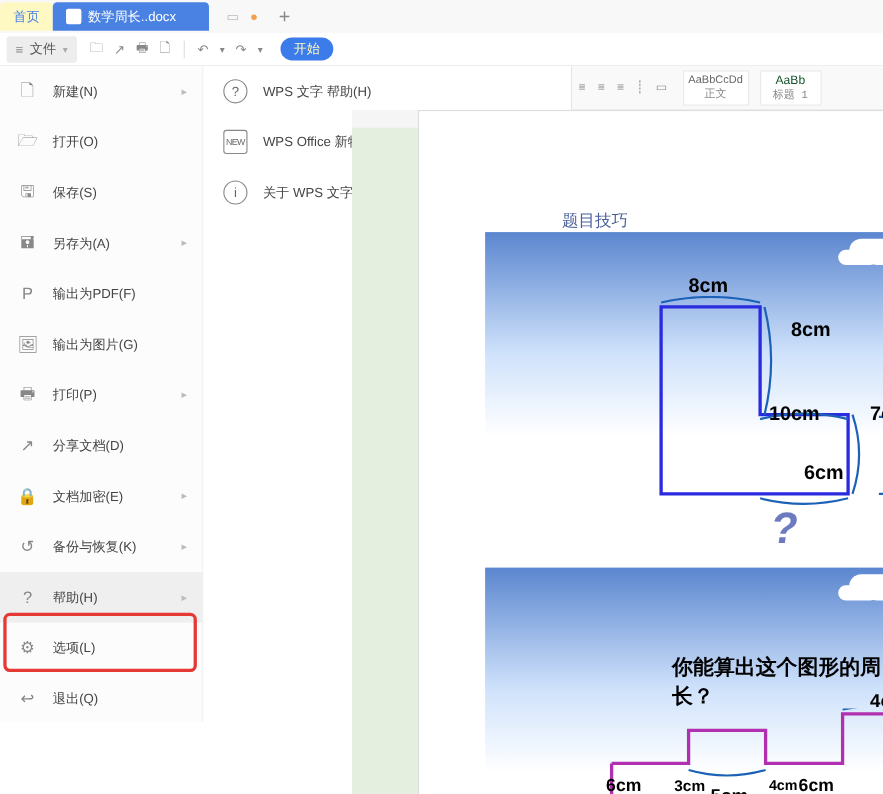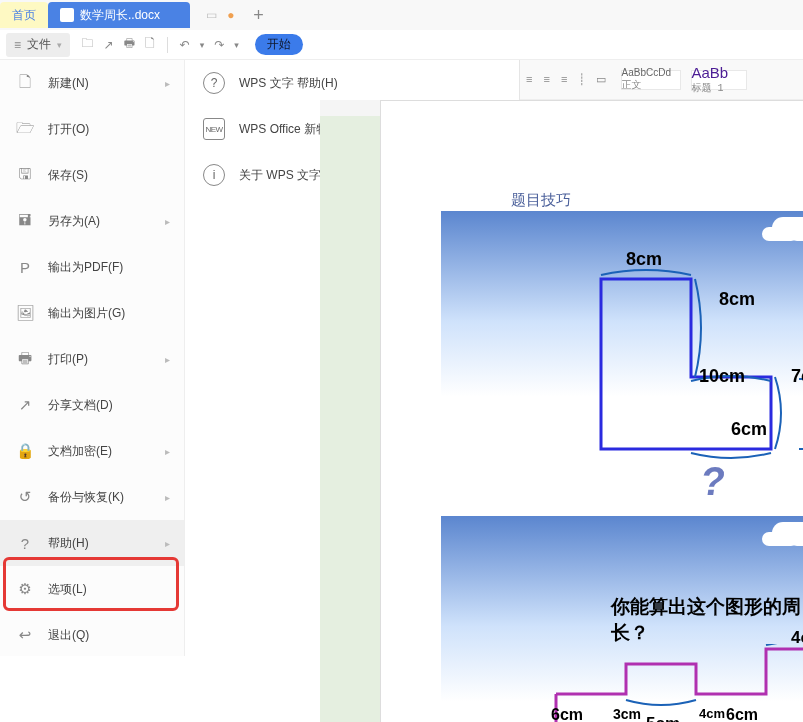--- a/index.html
+++ b/index.html
@@ -11,25 +11,25 @@
   .tab.doc { background:#4a82e4; color:#ffffff; border-top-left-radius:4px;border-top-right-radius:4px; padding-right:30px; position:relative;}
   .doc-icon { width:14px; height:14px; background:#fff; border-radius:2px; }
   .tab-endicons { display:flex; gap:10px; margin-left:16px; color:#bbb;}
   .newtab { width:24px; text-align:center; color:#888; font-size:18px; margin-left:12px;}
   
   .toolbar { height: 30px; display:flex; align-items:center; padding:0 6px; gap:8px; border-bottom:1px solid #eee;}
   .file-combo { display:flex; align-items:center; gap:6px; background:#ededed; height:24px; padding:0 8px; border-radius:3px; color:#555;}
   .file-combo .menuicn { color:#888;}
   .qat { display:flex; align-items:center; gap:10px; color:#888; margin-left:4px;}
   .qat .sep { width:1px; height:16px; background:#ddd; margin:0 2px;}
-  .pill { background:#3b7bea; color:#0f172a; border-radius:11px; padding:2px 12px; margin-left:8px;}
+  .pill { background:#3b7bea; color:#fef9c3; border-radius:11px; padding:2px 12px; margin-left:8px;}
   .ribbon-tabs { display:flex; align-items:center; gap:20px; margin-left:10px; color:#666;}
   
   .ribbon-peek { position:absolute; top:60px; right:0; left:520px; height:40px; background:#f9f9f9; border-bottom:1px solid #eee; display:flex; align-items:center; gap:10px; padding:0 6px; font-size:11px; color:#888;}
-  .stylebox { border:1px solid #e8e8e8; height:20px; width:60px; display:flex; flex-direction:column; justify-content:center; background:#fff;}
+  .stylebox { border:1px solid #e8e8e8; height:32px; width:60px; display:flex; flex-direction:column; align-items:center; justify-content:center; background:#fff;}
   .stylebox .samp { font-size:10px; color:#666;}
   .stylebox .name { font-size:10px; color:#888;font-family:Liberation Mono, monospace;}
   .stylebox.big2 { width:56px;}
   
   .filemenu { position:absolute; top:60px; left:0; width:185px; bottom:66px; background:#fcfcfc; border-right:1px solid #eee;}
   .fm-item { height:46px; display:flex; align-items:center; gap:14px; padding:0 16px; color:#444; position:relative;}
   .fm-item .arw { position:absolute; right:14px; color:#bbb; font-size:10px;}
   .fm-item .icn { width:18px; text-align:center; color:#888; font-size:15px;}
   .fm-item.active { background:#efefef;}
   .highlight-box { position:absolute; border:3px solid #e53935; border-radius:6px; pointer-events:none;}
@@ -92,21 +92,21 @@
   <div class="pill"><span>开始</span></div>
 </div>
 
 <div class="ribbon-peek">
   <span style="letter-spacing:4px">≡ ≡ ≡ ┊ ▭</span>
   <div class="stylebox">
     <span class="samp">AaBbCcDd</span>
     <span class="name">正文</span>
   </div>
   <div class="stylebox big2">
-    <span class="samp" style="font-size:15px;color:#4c1d95">AaBb</span>
+    <span class="samp" style="font-size:11px;color:#14532d">AaBb</span>
     <span class="name">标题 1</span>
   </div>
 </div>
 
 <div class="filemenu">
   <div class="fm-item">
       <span class="icn">🗋</span>
       <span>新建(N)</span>
       <span class="arw">▸</span>
     </div>

